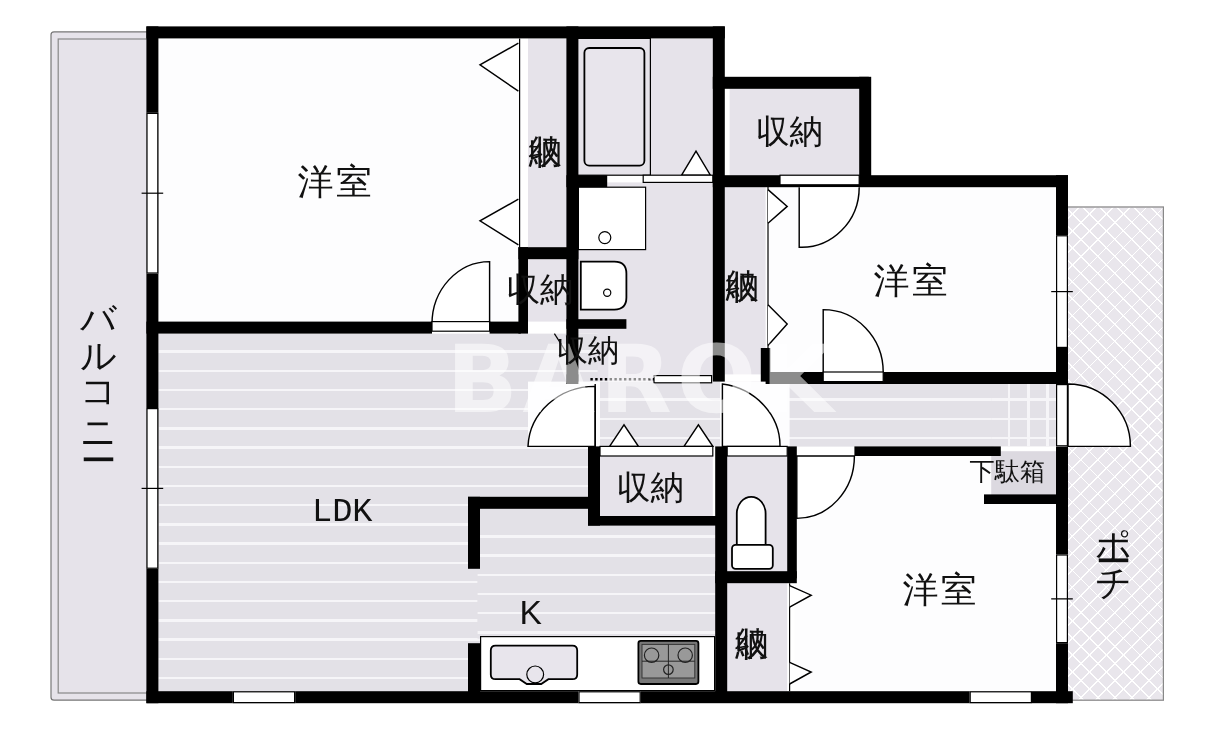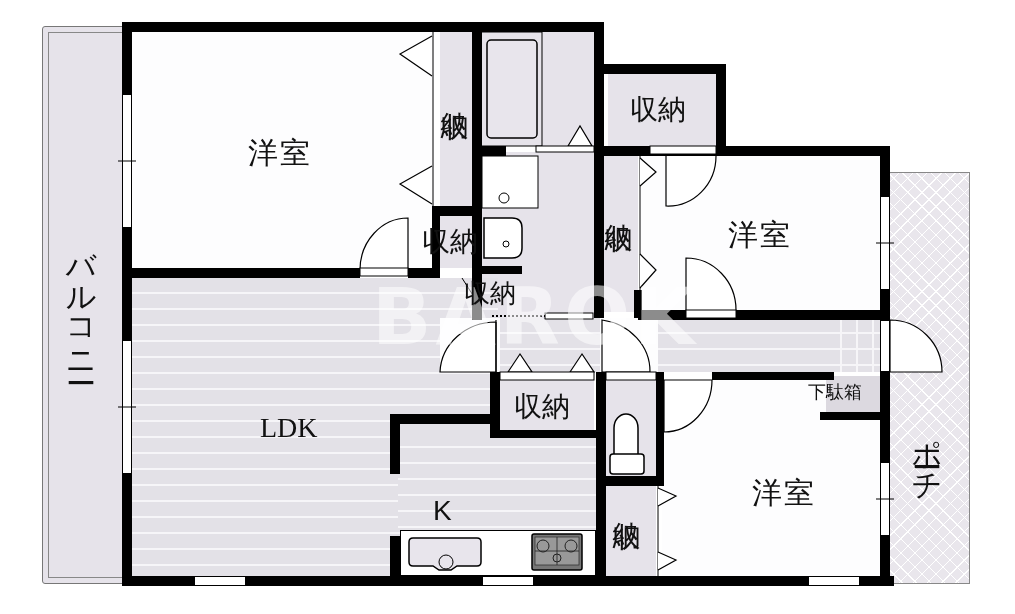--- a/index.html
+++ b/index.html
@@ -204,23 +204,23 @@
   <line x1="118" y1="407" x2="136" y2="407" stroke="#000" stroke-width="1"></line>
   <line x1="876" y1="243" x2="894" y2="243" stroke="#000" stroke-width="1"></line>
   <line x1="876" y1="499" x2="894" y2="499" stroke="#000" stroke-width="1"></line>
 </svg>
 
 <div class="watermark" style="left:372px; top:272px;">BAROK</div>
 
 <div class="label lbl-room" style="left:248px; top:138px;">洋室</div>
 <div class="label lbl-room" style="left:728px; top:220px;">洋室</div>
 <div class="label lbl-room" style="left:752px; top:478px;">洋室</div>
-<div class="label" style="left:260px; top:414px; font-size:28px; font-family:Liberation Serif, serif;">LDK</div>
+<div class="label" style="left:260px; top:414px; font-size:28px; font-family:Liberation Mono, monospace;">LDK</div>
 <div class="label" style="left:433px; top:497px; font-size:28px; font-family:'Liberation Sans', sans-serif;">K</div>
-<div class="label" style="left:808px; top:383px; font-size:18px;">下駄箱</div>
+<div class="label" style="left:808px; top:383px; font-size:21px;">下駄箱</div>
 
 <div class="label vert lbl-small" style="left:440px; top:90px;">収納</div>
 <div class="label lbl-small" style="left:630px; top:96px;">収納</div>
 <div class="label vert lbl-small" style="left:604px; top:202px;">収納</div>
 <div class="label lbl-small" style="left:422px; top:228px;">収納</div>
 <div class="label" style="left:464px; top:280px; font-size:26px;">収納</div>
 <div class="label lbl-small" style="left:514px; top:393px;">収納</div>
 <div class="label vert lbl-small" style="left:612px; top:500px;">収納</div>
 
 </body></html>

